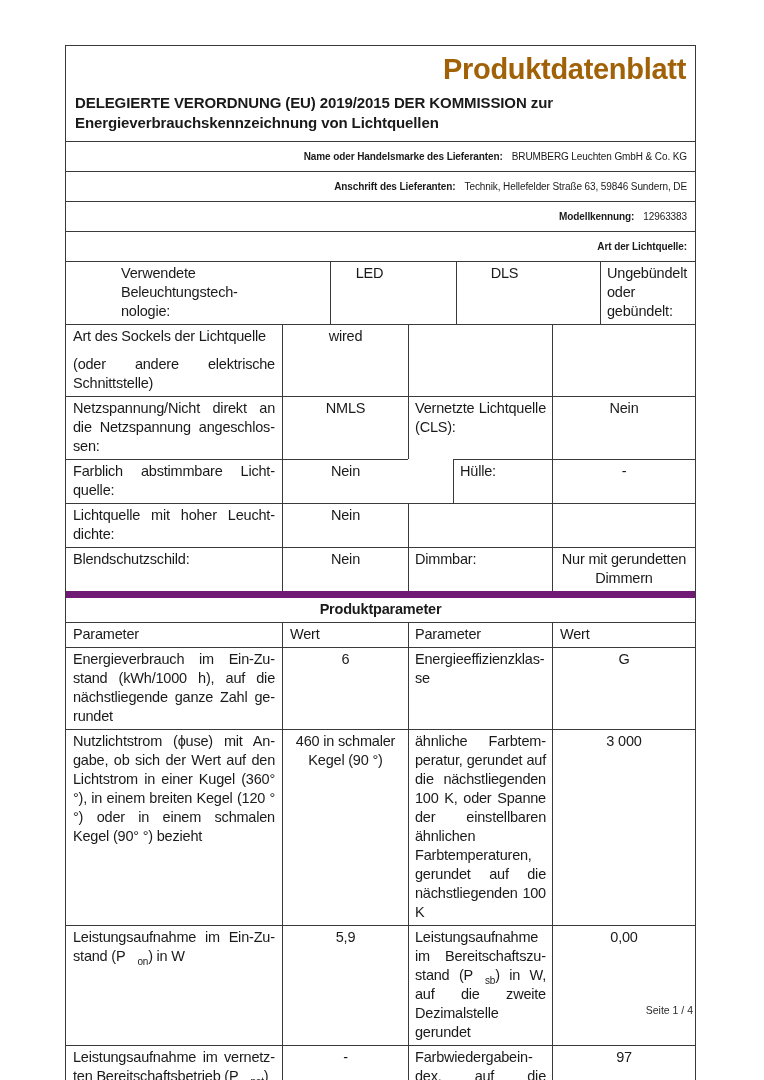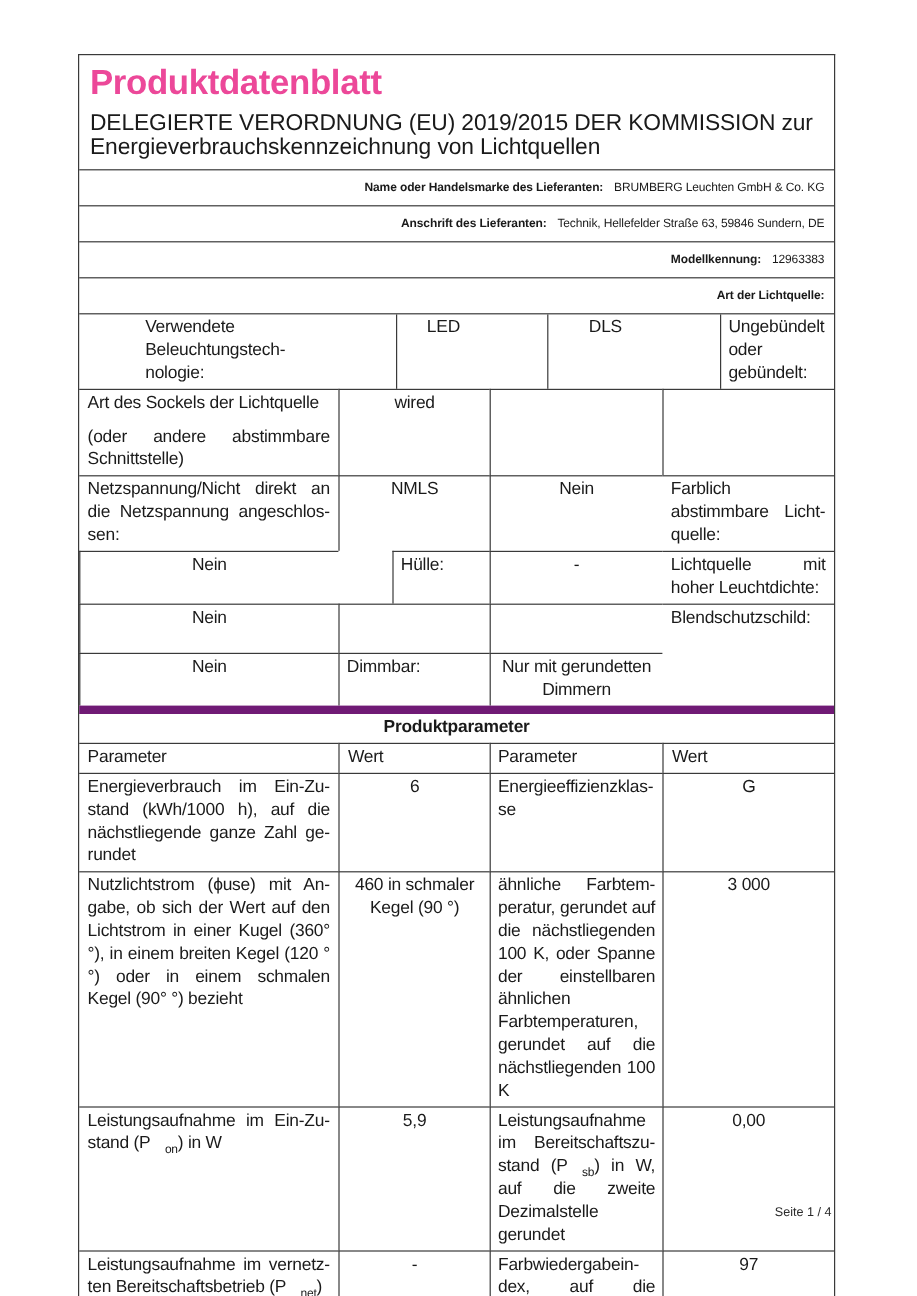--- a/index.html
+++ b/index.html
@@ -16,21 +16,21 @@
     position: absolute; left: 65px; top: 45px; width: 631px;
     border: 1px solid #3a3a3a; border-bottom: none;
     background: #fff;
   }
 
   .doc-header { padding: 7px 9px 9px; }
   .doc-title {
     font-size: 29px; line-height: 33px; font-weight: 700;
     letter-spacing: -0.3px; margin-bottom: 7px;
   }
-  .doc-subtitle { font-size: 19px; line-height: 19.5px; letter-spacing: -0.1px; }
+  .doc-subtitle { font-size: 15px; line-height: 19.5px; letter-spacing: -0.1px; font-weight: bold; }
 
   .info-row {
     border-top: 1px solid #3a3a3a;
     padding: 5px 8px; font-size: 10px; line-height: 19px;
     letter-spacing: -0.1px;
     min-height: 29px;
     text-align: right;
   }
   .info-label { font-weight: 700; }
   .info-value { margin-left: 9px; }
@@ -69,21 +69,21 @@
     font-size: 10.5px; color: #2b2b2b;
   }
 </style>
 </head>
 <body>
 
 <div class="page">
   <div class="doc">
 
     <div class="doc-header">
-      <div class="doc-title" style="color: #ec4899;">Produktdatenblatt</div>
+      <div class="doc-title" style="color: #a16207; text-align: right;">Produktdatenblatt</div>
       <div class="doc-subtitle">DELEGIERTE VERORDNUNG (EU) 2019/2015 DER KOMMISSION zur Energieverbrauchskennzeichnung von Lichtquellen</div>
     </div>
 
     <div class="info-row">
       <span class="info-label">Name oder Handelsmarke des Lieferanten:</span><span class="info-value">BRUMBERG Leuchten GmbH &amp; Co. KG</span>
     </div>
 
     <div class="info-row">
       <span class="info-label">Anschrift des Lieferanten:</span><span class="info-value">Technik, Hellefelder Straße 63, 59846 Sundern, DE</span>
     </div>
@@ -96,27 +96,28 @@
       <span class="info-label">Art der Lichtquelle:</span>
     </div>
 
     <div class="spec">
         <div class="cell col1 justify" style="min-height: 42px;">Verwendete Beleuchtungstech­nologie:</div>
         <div class="cell col2 center" style="min-height: 42px;">LED</div>
         <div class="cell col4 center" style="min-height: 42px;">DLS</div>
         <div class="cell col3 justify" style="min-height: 42px;">Ungebündelt oder gebündelt:</div>
         <div class="cell col1 justify" style="min-height: 62px;">
           <div class="para">Art des Sockels der Lichtquelle</div>
-          <div class="para">(oder andere abstimmbare Schnittstelle)</div>
+          <div class="para">(oder andere elektrische Schnittstelle)</div>
         </div>
         <div class="cell col2 center" style="min-height: 62px;">wired</div>
         <div class="cell col3 left" style="min-height: 62px;"></div>
         <div class="cell col4 center" style="min-height: 62px;"></div>
         <div class="cell col1 justify" style="min-height: 58px;">Netzspannung/Nicht direkt an die Netzspannung angeschlos­sen:</div>
         <div class="cell col2 center" style="min-height: 58px;">NMLS</div>
+        <div class="cell col3 justify" style="min-height: 58px;">Vernetzte Lichtquel­le (CLS):</div>
         <div class="cell col4 center" style="min-height: 58px;">Nein</div>
         <div class="cell col1 justify" style="min-height: 41px;">Farblich abstimmbare Licht­quelle:</div>
         <div class="cell col2 center" style="min-height: 41px;">Nein</div>
         <div class="cell col3 justify" style="min-height: 41px; margin-left: 45px;">Hülle:</div>
         <div class="cell col4 center" style="min-height: 41px;">-</div>
         <div class="cell col1 justify" style="min-height: 41px;">Lichtquelle mit hoher Leucht­dichte:</div>
         <div class="cell col2 center" style="min-height: 41px;">Nein</div>
         <div class="cell col3 left" style="min-height: 41px;"></div>
         <div class="cell col4 center" style="min-height: 41px;"></div>
         <div class="cell col1 justify" style="min-height: 39px;">Blendschutzschild:</div>

